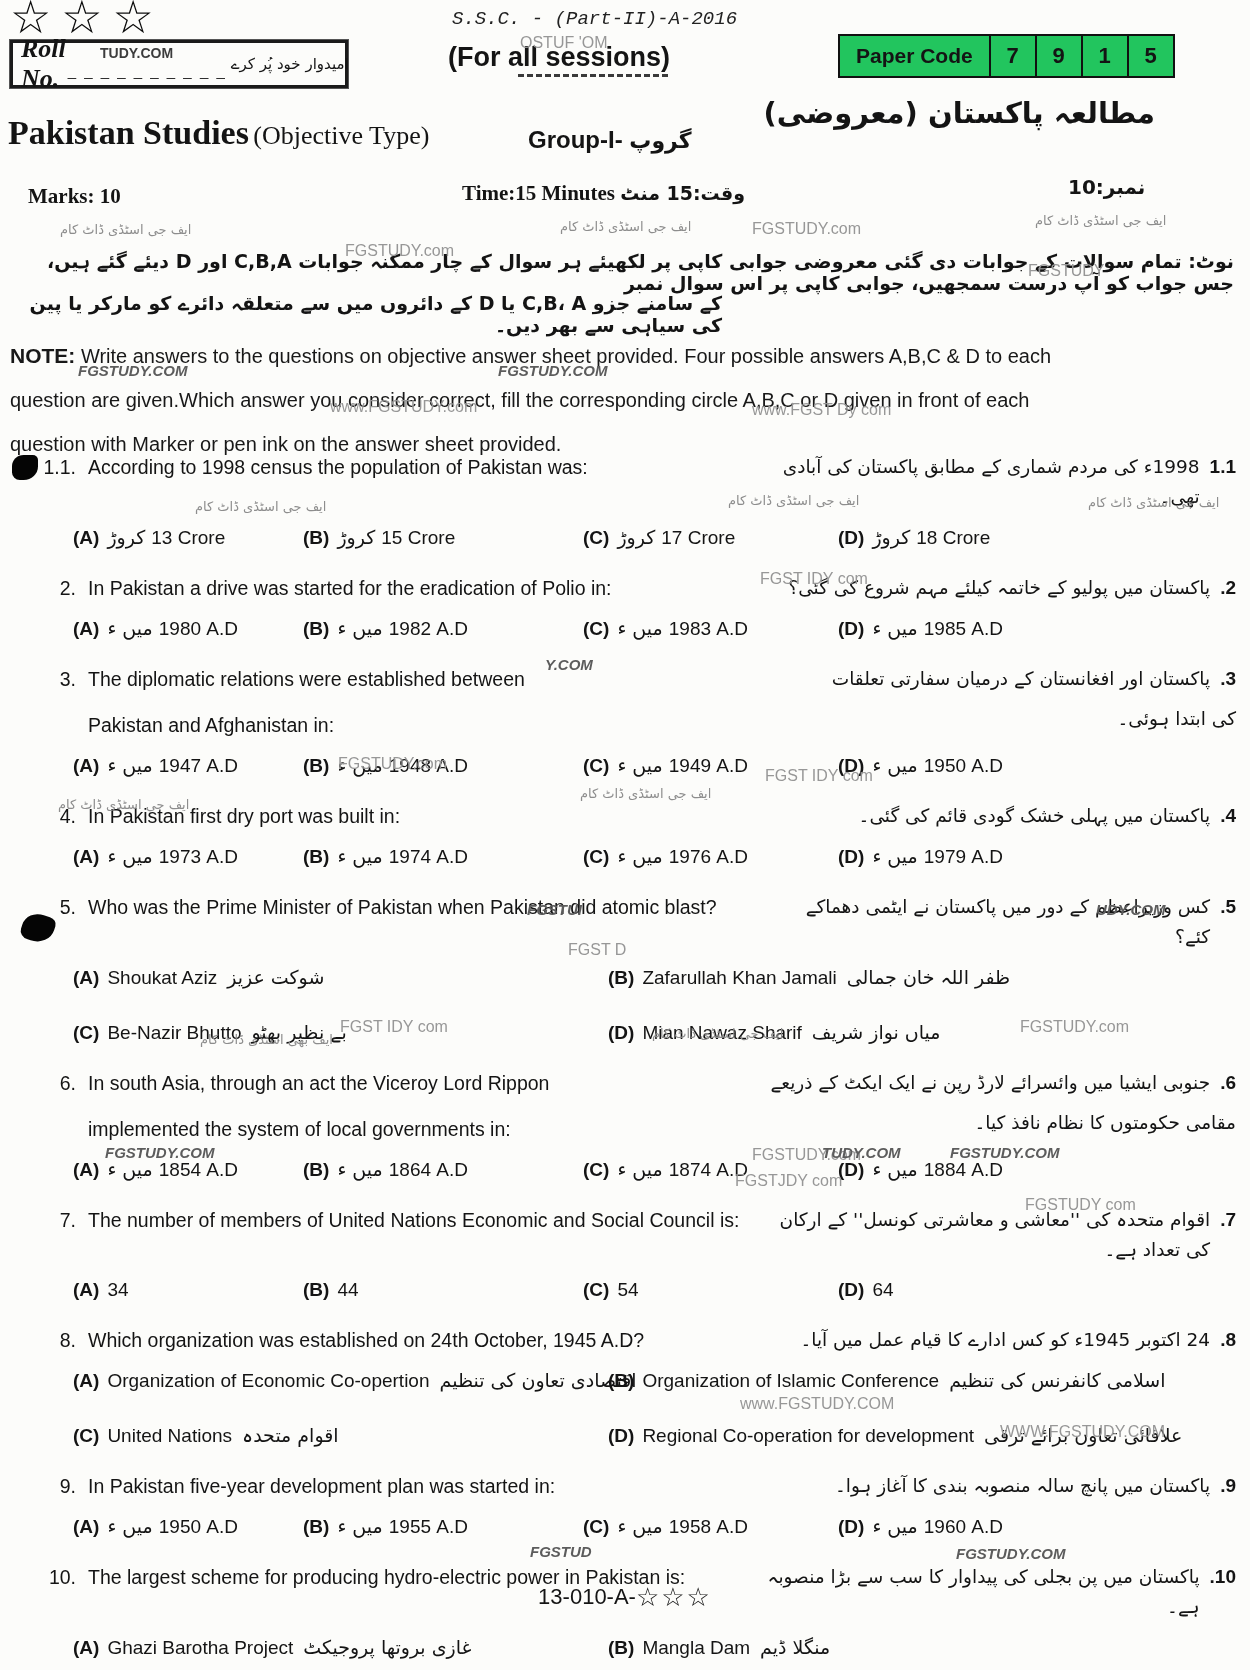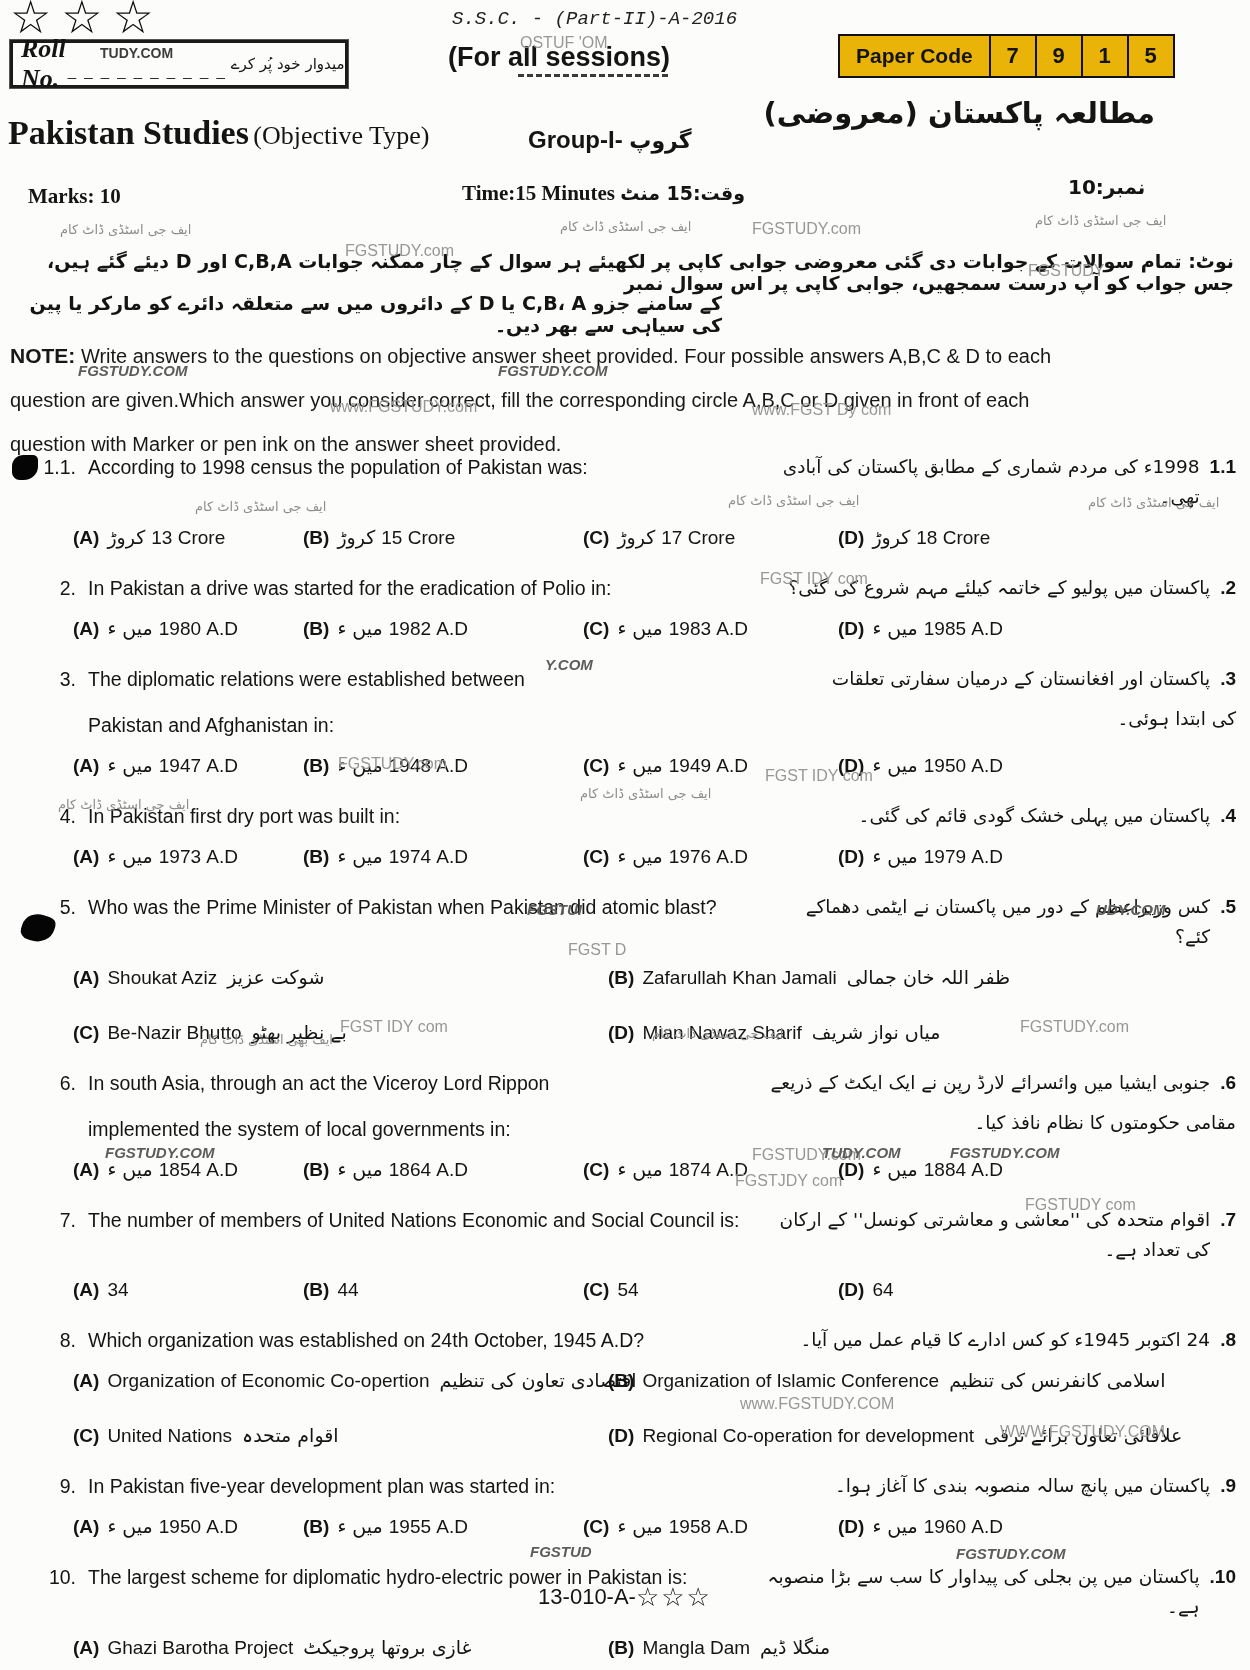--- a/index.html
+++ b/index.html
@@ -11,21 +11,21 @@
   
   .stars{left:10px;top:-6px;font-size:46px;letter-spacing:10px;color:#0a0a0a;line-height:1;}
   .ssc{left:452px;top:8px;font-family:Liberation Mono, monospace;font-style:italic;font-size:19px;color:#222;}
   .rollbox{left:10px;top:40px;width:338px;height:48px;border:3px solid #1a1a1a;box-shadow:0 0 0 1px #555;
            display:flex;align-items:center;padding:0 8px;box-sizing:border-box;}
   .roll-label{font-family:"Liberation Serif",serif;font-style:italic;font-weight:700;font-size:26px;}
   .roll-dashes{font-size:15px;letter-spacing:2px;color:#222;margin:12px 4px 0 2px;white-space:nowrap;}
   .roll-ur{font-size:15px;margin-right:2px;white-space:nowrap;}
   .sessions{left:448px;top:42px;font-size:27px;font-weight:700;}
   .sessions .dash{display:block;border-bottom:3px dashed #3a3a3a;width:150px;margin:1px 0 0 70px;}
-  .pcode{left:838px;top:34px;display:flex;align-items:stretch;border:2px solid #111;background:#eab308;}
+  .pcode{left:838px;top:34px;display:flex;align-items:stretch;border:2px solid #111;background:#22c55e;}
   .pcode .lbl{padding:8px 16px;font-size:21px;font-weight:700;border-right:2px solid #111;display:flex;align-items:center;}
   .pcode .dig{width:44px;border-right:2px solid #111;display:flex;align-items:center;justify-content:center;
               font-size:22px;font-weight:700;}
   .pcode .dig:last-child{border-right:none;}
   .title-ur{right:95px;top:96px;font-size:29px;font-weight:700;}
   .title-row{left:8px;top:114px;white-space:nowrap;}
   .title-en{font-family:"Liberation Serif",serif;font-weight:700;font-size:34px;}
   .title-type{font-family:Liberation Serif, serif;font-size:26px;}
   .group{left:528px;top:126px;font-size:24px;font-weight:700;white-space:nowrap;}
   .group .ur{font-size:22px;}
@@ -321,21 +321,21 @@
           <div class="opt"><span class="l">(B)</span><span class="ur um">میں ء</span><span>1955 A.D</span></div>
           <div class="opt"><span class="l">(C)</span><span class="ur um">میں ء</span><span>1958 A.D</span></div>
           <div class="opt"><span class="l">(D)</span><span class="ur um">میں ء</span><span>1960 A.D</span></div>
         </div>
   </div>
 
   <div class="q">
     <div class="q-row">
       <div class="q-num">10.</div>
       <div class="q-en">
-            <div class="q-en-line">The largest scheme for diplomatic hydro-electric power in Pakistan is:</div>
+            <div class="q-en-line">The largest scheme for producing hydro-electric power in Pakistan is:</div>
           </div>
       <div class="q-ur">
             <div class="q-ur-row">
               <span class="ur">پاکستان میں پن بجلی کی پیداوار کا سب سے بڑا منصوبہ ہے۔</span>
               <span class="ur-n">.10</span>
             </div>
           </div>
     </div>
     <div class="opts cols2">
           <div class="opt"><span class="l">(A)</span><span>Ghazi Barotha Project</span><span class="ur ua">غازی بروتھا پروجیکٹ</span></div>

